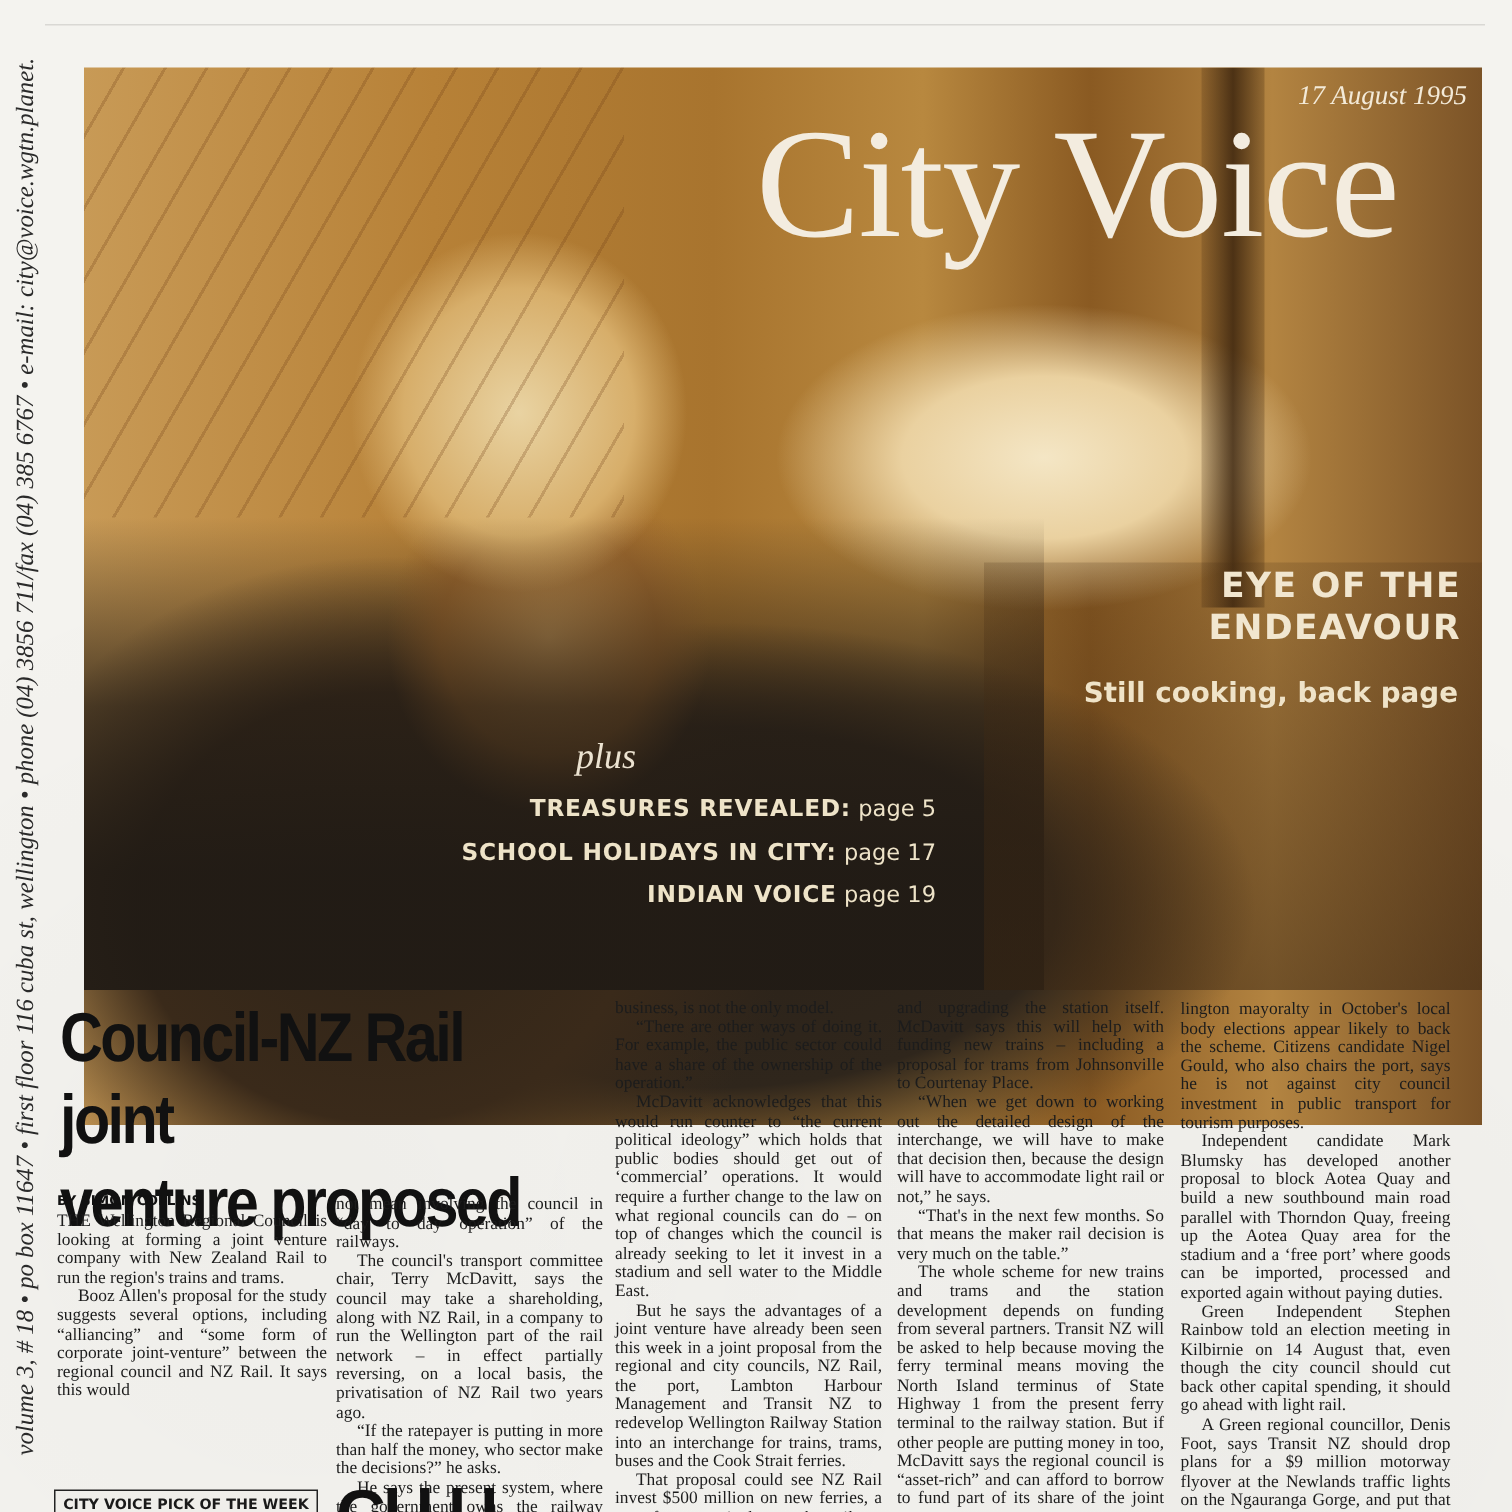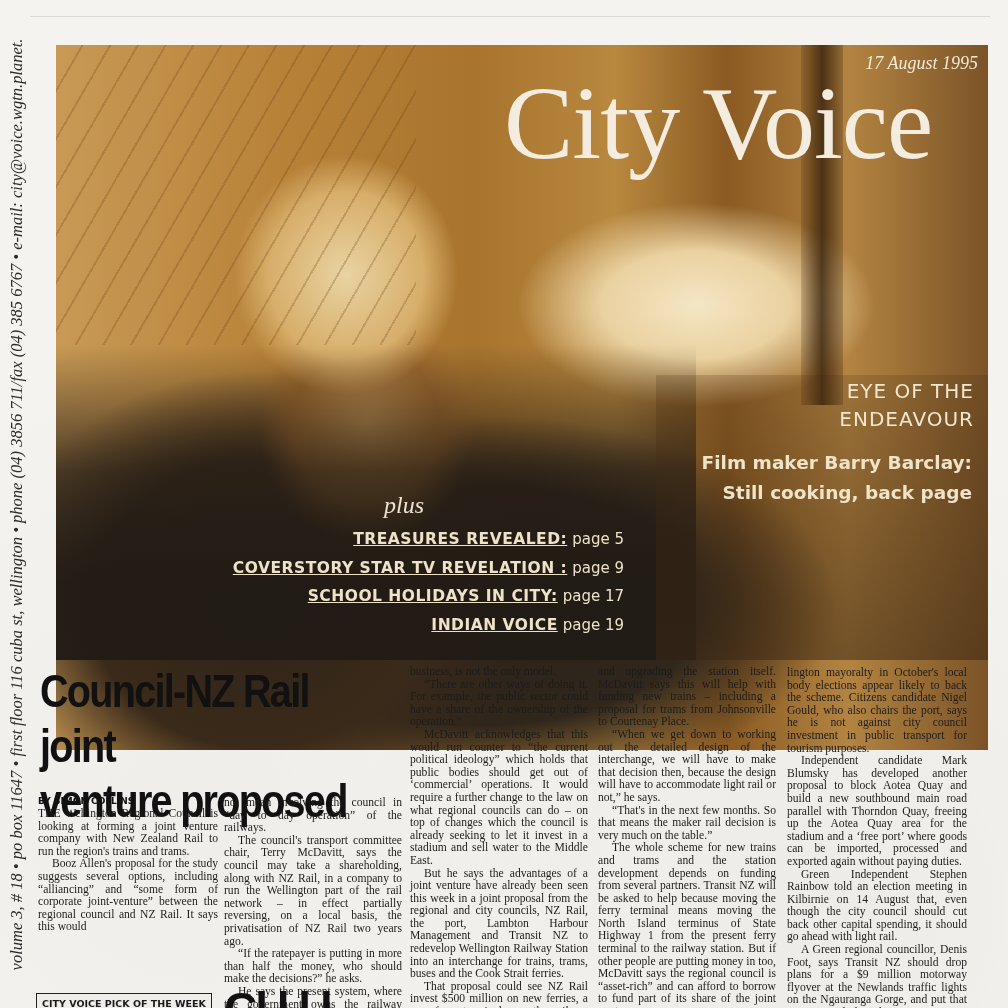--- a/index.html
+++ b/index.html
@@ -65,38 +65,38 @@
     font-style: italic; font-size: 18px; color: #f3ead8;
   }
   .masthead {
     position: absolute; left: 448px; top: 26px;
     font-size: 104px; letter-spacing: -1px; line-height: 1;
     color: #f3ecdf; font-weight: normal;
   }
   .feature-title {
     position: absolute; right: 14px; top: 332px; text-align: right;
     font-family: "DejaVu Sans", "Liberation Sans", sans-serif;
-    font-weight: normal; color: #f1e6cf; font-size: 20px; line-height: 28px;
+    font-weight: bold; color: #f1e6cf; font-size: 23px; line-height: 28px;
     letter-spacing: 1px;
   }
   .feature-sub {
     position: absolute; right: 16px; top: 403px; text-align: right;
     font-family: "DejaVu Sans", "Liberation Sans", sans-serif;
     font-weight: bold; color: #efe3c8; font-size: 18.5px; line-height: 30px;
   }
   .plus-label {
     position: absolute; left: 328px; top: 447px;
     font-style: italic; font-size: 24px; color: #ece3d1;
   }
   .plus-list {
     position: absolute; right: 364px; top: 480px; text-align: right;
     font-family: "DejaVu Sans", "Liberation Sans", sans-serif;
     color: #eee3c8; font-size: 15.5px; line-height: 28.5px;
   }
-  .plus-item-title { font-weight: bold; letter-spacing: 0.5px; text-decoration: underline; }
+  .plus-item-title { font-weight: bold; letter-spacing: 0.5px; }
   .plus-item-page { font-size: 15px; }
 
   
   .headline {
     position: absolute; left: 40px; top: 664px; width: 360px;
     font-family: "Liberation Sans", "DejaVu Sans", sans-serif;
     font-size: 46px; line-height: 55px; font-weight: bold;
     letter-spacing: -2px; transform: scaleX(0.86); transform-origin: 0 0;
     color: #111;
   }
@@ -151,33 +151,28 @@
   <div class="cover-shade-right"></div>
 
   <div class="date-line">17 August 1995</div>
   <div class="masthead">City Voice</div>
 
   <div class="feature-title">
     <div>EYE OF THE</div>
     <div>ENDEAVOUR</div>
   </div>
   <div class="feature-sub">
-    <div>Film maker Barry Barclay:</div>
     <div>Still cooking, back page</div>
   </div>
 
   <div class="plus-label">plus</div>
   <div class="plus-list">
     <div>
       <span class="plus-item-title">TREASURES REVEALED:</span>
       <span class="plus-item-page">page  5</span>
-    </div>
-    <div>
-      <span class="plus-item-title">COVERSTORY STAR TV REVELATION :</span>
-      <span class="plus-item-page">page 9</span>
     </div>
     <div>
       <span class="plus-item-title">SCHOOL HOLIDAYS IN CITY:</span>
       <span class="plus-item-page">page 17</span>
     </div>
     <div>
       <span class="plus-item-title">INDIAN VOICE</span>
       <span class="plus-item-page">page 19</span>
     </div>
   </div>
@@ -189,21 +184,21 @@
 </div>
 <div class="byline">BY SIMON COLLINS</div>
 
 <div class="col col1">
   <p class="noindent">THE Wellington Regional Council is looking at forming a joint venture company with New Zealand Rail to run the region's trains and trams.</p>
   <p>Booz Allen's proposal for the study suggests several options, including “alliancing” and “some form of corporate joint-venture” between the regional council and NZ Rail. It says this would</p>
 </div>
 <div class="col col2">
   <p class="noindent">not mean involving the council in “day to day operation” of the railways.</p>
   <p>The council's transport committee chair, Terry McDavitt, says the council may take a shareholding, along with NZ Rail, in a company to run the Wellington part of the rail network – in effect partially reversing, on a local basis, the privatisation of NZ Rail two years ago.</p>
-  <p>“If the ratepayer is putting in more than half the money, who should make the decisions?” he asks.</p>
+  <p>“If the ratepayer is putting in more than half the money, who sector make the decisions?” he asks.</p>
   <p>He says the present system, where the government owns the railway tracks but private investors own the trains and the</p>
 </div>
 <div class="col col3">
   <p class="noindent">business, is not the only model.</p>
   <p>“There are other ways of doing it. For example, the public sector could have a share of the ownership of the operation.”</p>
   <p>McDavitt acknowledges that this would run counter to “the current political ideology” which holds that public bodies should get out of ‘commercial’ operations. It would require a further change to the law on what regional councils can do – on top of changes which the council is already seeking to let it invest in a stadium and sell water to the Middle East.</p>
   <p>But he says the advantages of a joint venture have already been seen this week in a joint proposal from the regional and city councils, NZ Rail, the port, Lambton Harbour Management and Transit NZ to redevelop Wellington Railway Station into an interchange for trains, trams, buses and the Cook Strait ferries.</p>
   <p>That proposal could see NZ Rail invest $500 million on new ferries, a new ferry terminal near the railway station,</p>
 </div>
 <div class="col col4">

